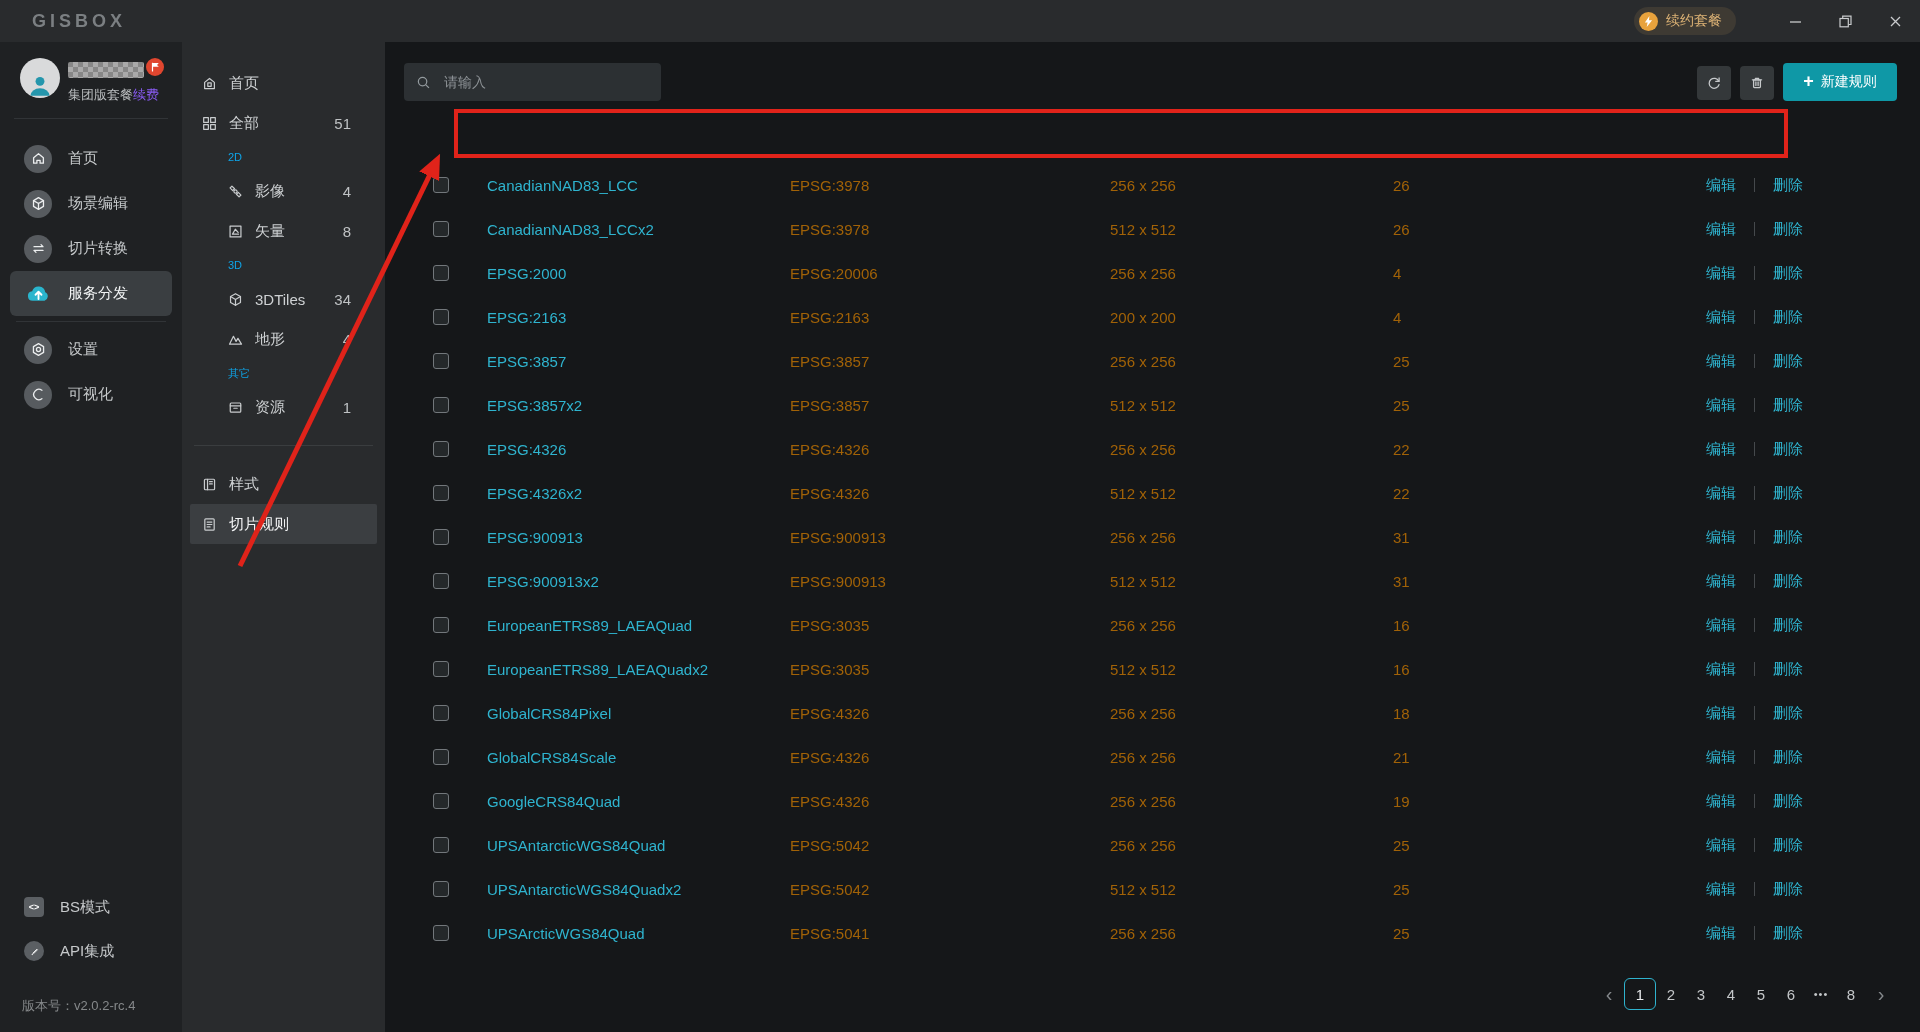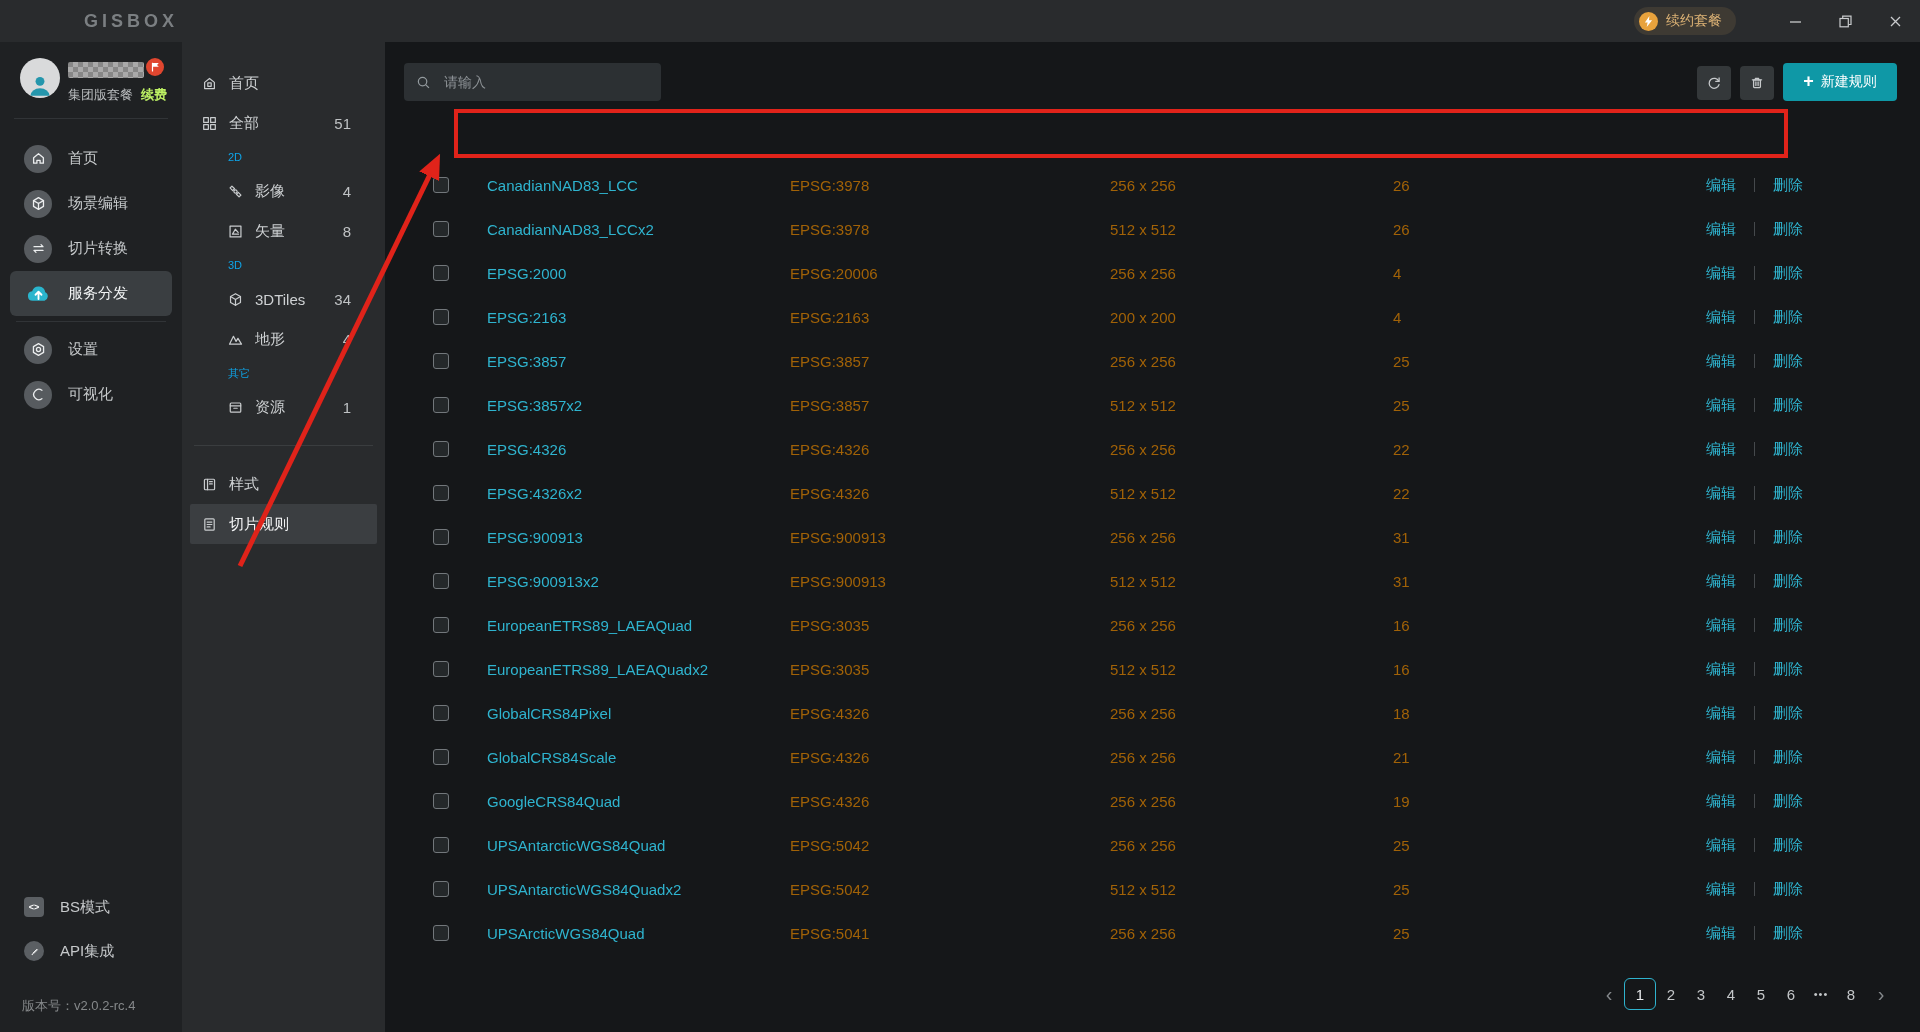--- a/index.html
+++ b/index.html
@@ -4,34 +4,34 @@
 <style>
   * { margin:0; padding:0; box-sizing:border-box; }
   html,body { width:1920px; height:1032px; overflow:hidden; }
   body { background:#141719; font-family:"Liberation Sans","DejaVu Sans",sans-serif; color:#d4d7d9; position:relative; }
   a { text-decoration:none; cursor:pointer; }
   button { font-family:inherit; cursor:pointer; }
   svg { display:block; }
 
   
   .titlebar { position:absolute; top:0; left:0; right:0; height:42px; background:#292b2d; display:flex; align-items:center; z-index:5; }
-  .logo { margin-left:84px; color:#7b7f82; font-size:18px; font-weight:bold; letter-spacing:4px; }
+  .logo { margin-left:32px; color:#7b7f82; font-size:18px; font-weight:bold; letter-spacing:4px; }
   .tb-right { margin-left:auto; display:flex; align-items:center; }
   .renew-pill { height:28px; border:none; border-radius:14px; background:#3e3a33; display:flex; align-items:center; gap:8px; padding:0 14px 0 5px; color:#dcb275; font-size:14px; margin-right:34px; }
   .bolt-circ { width:19px; height:19px; border-radius:50%; background:#e8a23c; display:flex; align-items:center; justify-content:center; }
   .win-btn { width:50px; height:42px; background:transparent; border:none; display:flex; align-items:center; justify-content:center; }
 
   
   .sidebar { position:absolute; top:42px; left:0; width:182px; bottom:0; background:#1f2123; z-index:3; }
   .user-card { position:relative; height:76px; }
   .avatar { position:absolute; left:20px; top:16px; width:40px; height:40px; border-radius:50%; background:#d9dadb; display:flex; align-items:flex-end; justify-content:center; overflow:hidden; }
   .mosaic { position:absolute; left:68px; top:20px; width:76px; height:16px; border-radius:2px; background:repeating-conic-gradient(#a9a9a9 0% 25%, #878787 0% 50%) 0 0 / 10px 10px; filter:blur(.4px); }
   .flag-badge { position:absolute; left:146px; top:16px; width:18px; height:18px; border-radius:50%; background:#e0462f; display:flex; align-items:center; justify-content:center; }
   .plan-row { position:absolute; left:68px; top:44px; font-size:13px; color:#b9bcbe; white-space:nowrap; }
-  .renew-link { color:#bef264; margin-left:8px; font-weight:bold; }
+  .renew-link { color:#8b5cf6; margin-left:0; font-weight:normal; }
   .sb-divider { height:1px; background:#313437; margin:0 14px; }
   .nav { margin-top:17px; }
   .nav-item { height:45px; margin:0 10px; border-radius:6px; display:flex; align-items:center; gap:16px; padding-left:14px; color:#c6c9cb; font-size:15px; cursor:pointer; }
   .nav-item.active { background:#3a3e41; color:#f2f4f5; }
   .nav-ico { width:28px; height:28px; border-radius:50%; background:#575b5f; display:flex; align-items:center; justify-content:center; flex:none; }
   .nav-ico.bare { background:transparent; }
   .nav-div { height:1px; background:#313437; margin:5px 16px; }
   .g { stroke:#eceeef; fill:none; stroke-width:1.4; stroke-linejoin:round; stroke-linecap:round; }
   .sb-tools { position:absolute; left:0; right:0; bottom:59px; }
   .tool-item { height:44px; display:flex; align-items:center; gap:16px; padding-left:24px; color:#c6c9cb; font-size:15px; cursor:pointer; }

